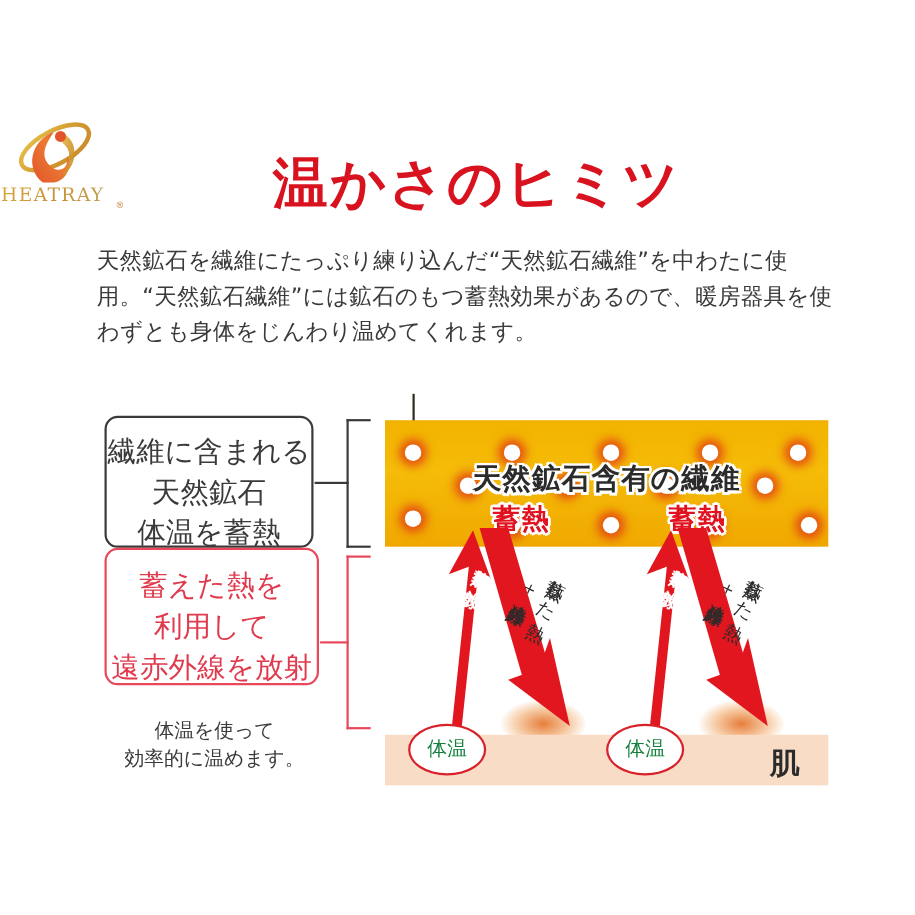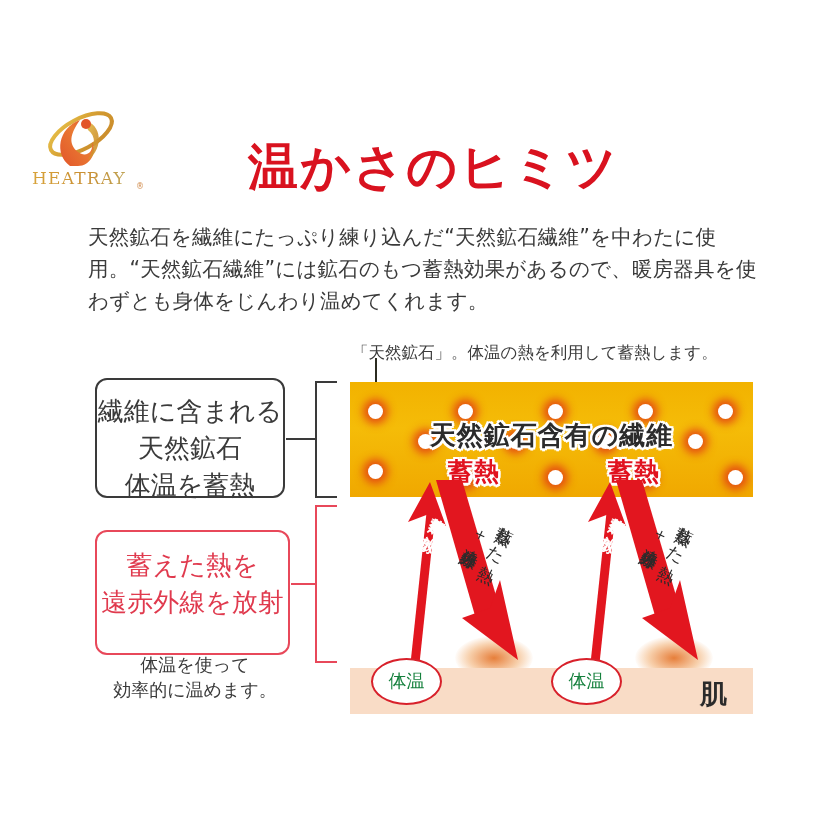--- a/index.html
+++ b/index.html
@@ -14,21 +14,21 @@
     position: relative;
     width: 832px;
     height: 832px;
     background: #ffffff;
     overflow: hidden;
   }
 
   
   .logo-wrap {
     position: absolute;
-    left: 32px;
+    left: 1px;
     top: 108px;
     width: 128px;
     height: 90px;
   }
   .logo-mark {
     position: absolute;
     left: 8px;
     top: 0px;
     width: 82px;
     height: 62px;
@@ -101,21 +101,21 @@
     left: 95px;
     top: 378px;
     width: 190px;
     height: 120px;
     border: 2.2px solid #3a3a3a;
     color: #3a3a3a;
     padding-top: 13px;
   }
   .label-box.red {
     left: 95px;
-    top: 530px;
+    top: 498px;
     width: 195px;
     height: 125px;
     border: 2.2px solid #e8485a;
     color: #e03a4e;
     padding-top: 15px;
   }
   .sub-note {
     position: absolute;
     left: 95px;
     top: 652px;
@@ -325,33 +325,33 @@
       <circle cx="46" cy="16" r="5" fill="#e2552a"></circle>
     </svg>
     <div class="logo-text">HEATRAY</div>
     <div class="logo-reg">®</div>
   </div>
 
   <div class="page-title">温かさのヒミツ</div>
 
   <div class="intro">天然鉱石を繊維にたっぷり練り込んだ“天然鉱石繊維”を中わたに使用。“天然鉱石繊維”には鉱石のもつ蓄熱効果があるので、暖房器具を使わずとも身体をじんわり温めてくれます。</div>
 
-  <div class="caption-top">「天然鉱石」。体温の熱を利用して蓄熱します。</div>
   <div class="leader"></div>
 
   <div class="label-box dark">
     <div>繊維に含まれる</div>
     <div>天然鉱石</div>
     <div>体温を蓄熱</div>
   </div>
   <div class="bracket bracket-dark"></div>
   <div class="bracket-dark-stem"></div>
 
   <div class="label-box red">
     <div>蓄えた熱を</div>
+    <div>利用して</div>
     <div>遠赤外線を放射</div>
   </div>
   <div class="bracket bracket-red"></div>
   <div class="bracket-red-stem"></div>
 
   <div class="sub-note">
     <div>体温を使って</div>
     <div>効率的に温めます。</div>
   </div>
 

